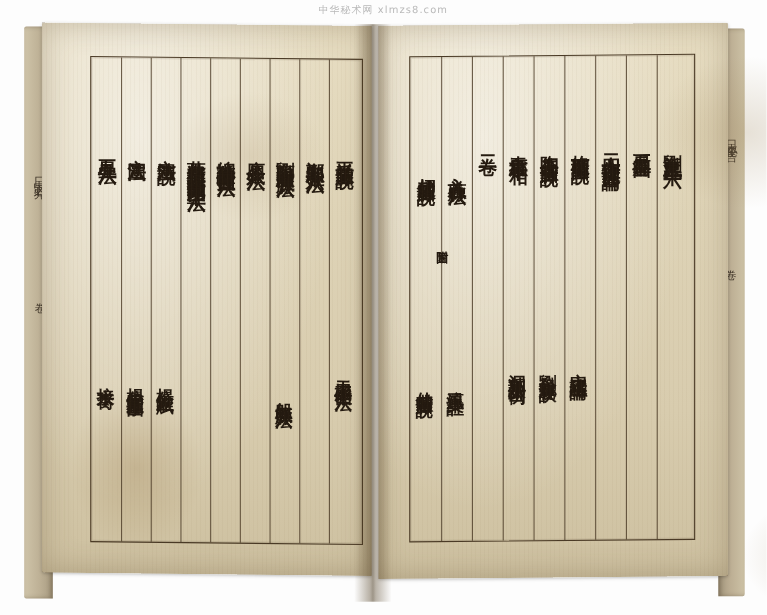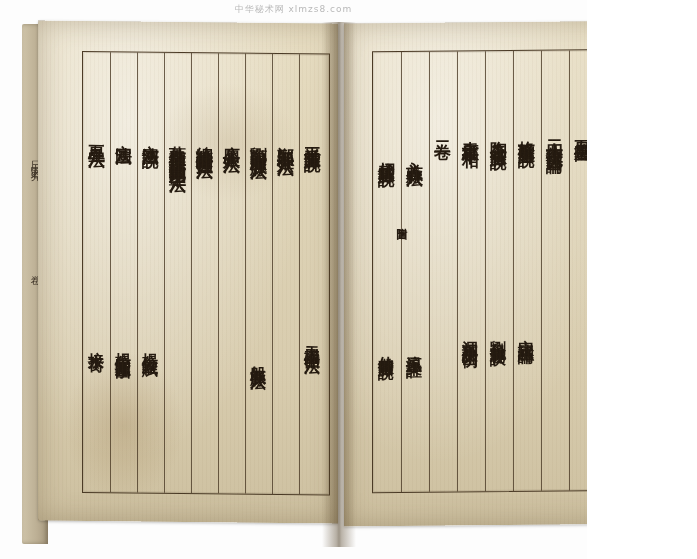--- a/index.html
+++ b/index.html
@@ -2,21 +2,21 @@
 <html><head>
 <meta charset="utf-8">
 <style>
   html, body {
     margin: 0;
     padding: 0;
     background: #ffffff;
   }
   #page {
     position: relative;
-    width: 587px;
+    width: 697px;
     height: 559px;
     overflow: hidden;
     background: #fdfdfd;
     font-family: "DejaVu Serif", serif;
   }
 
   
   .watermark {
     position: absolute;
     top: 3px;

